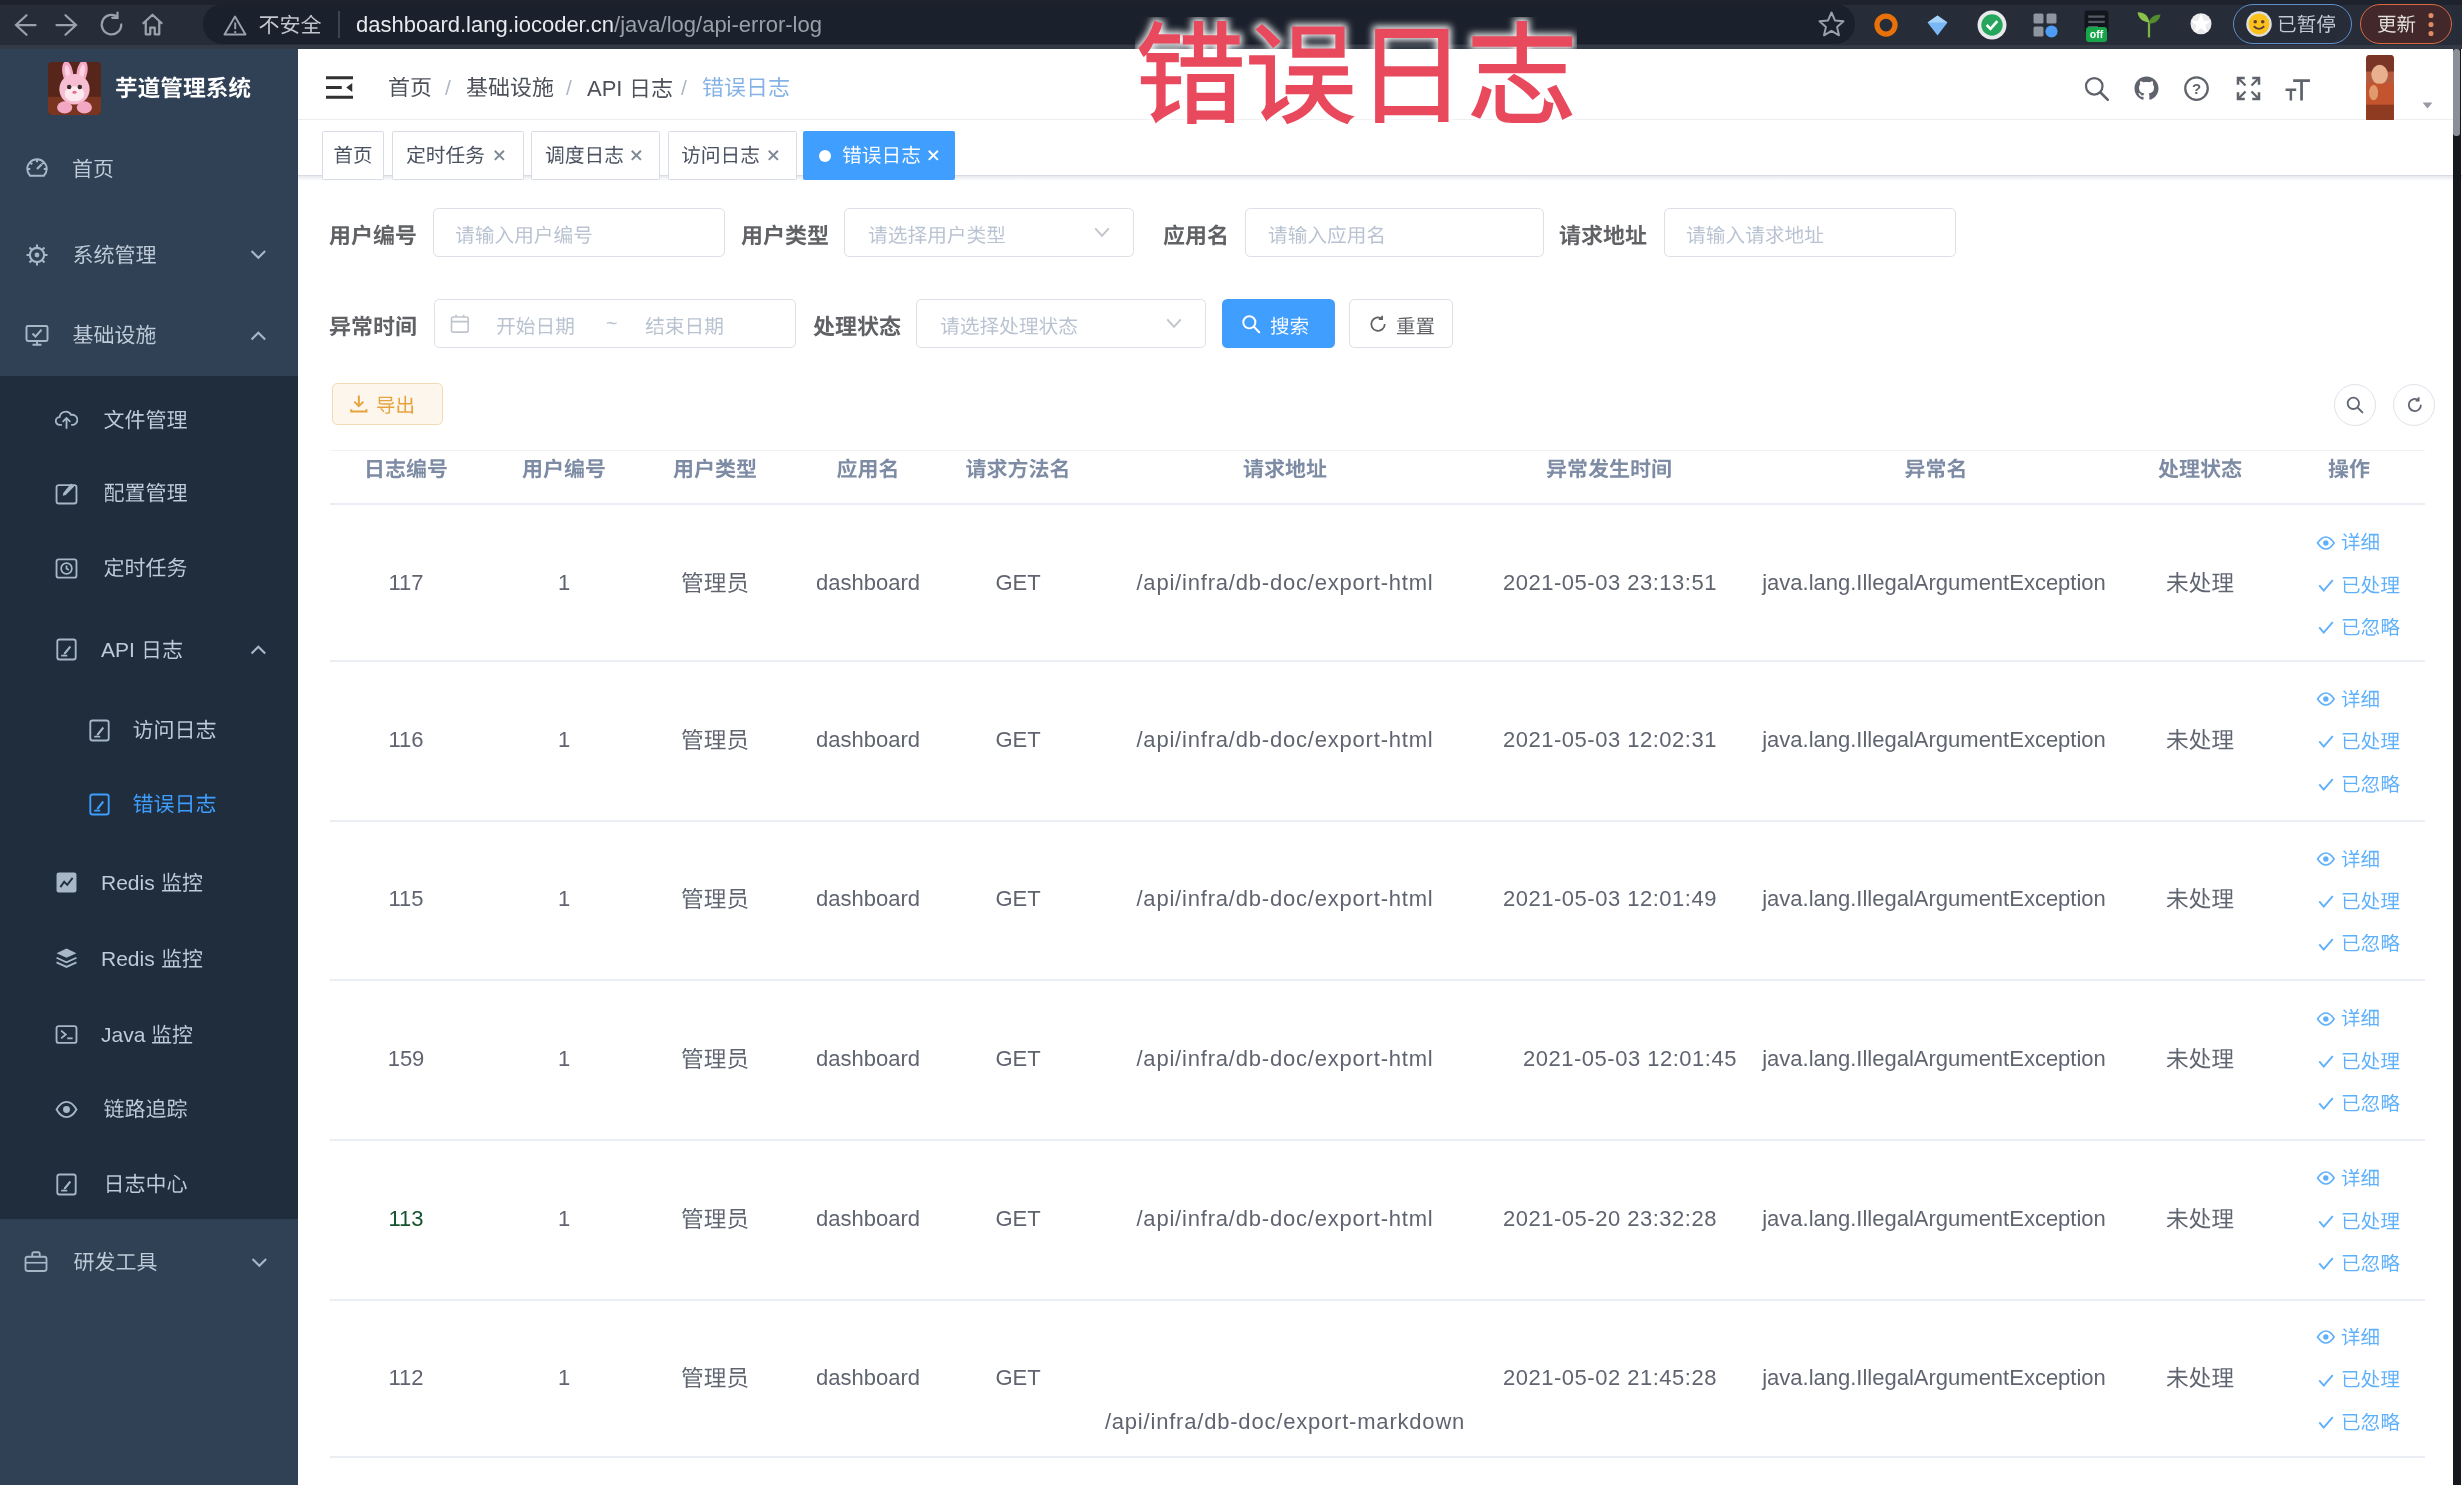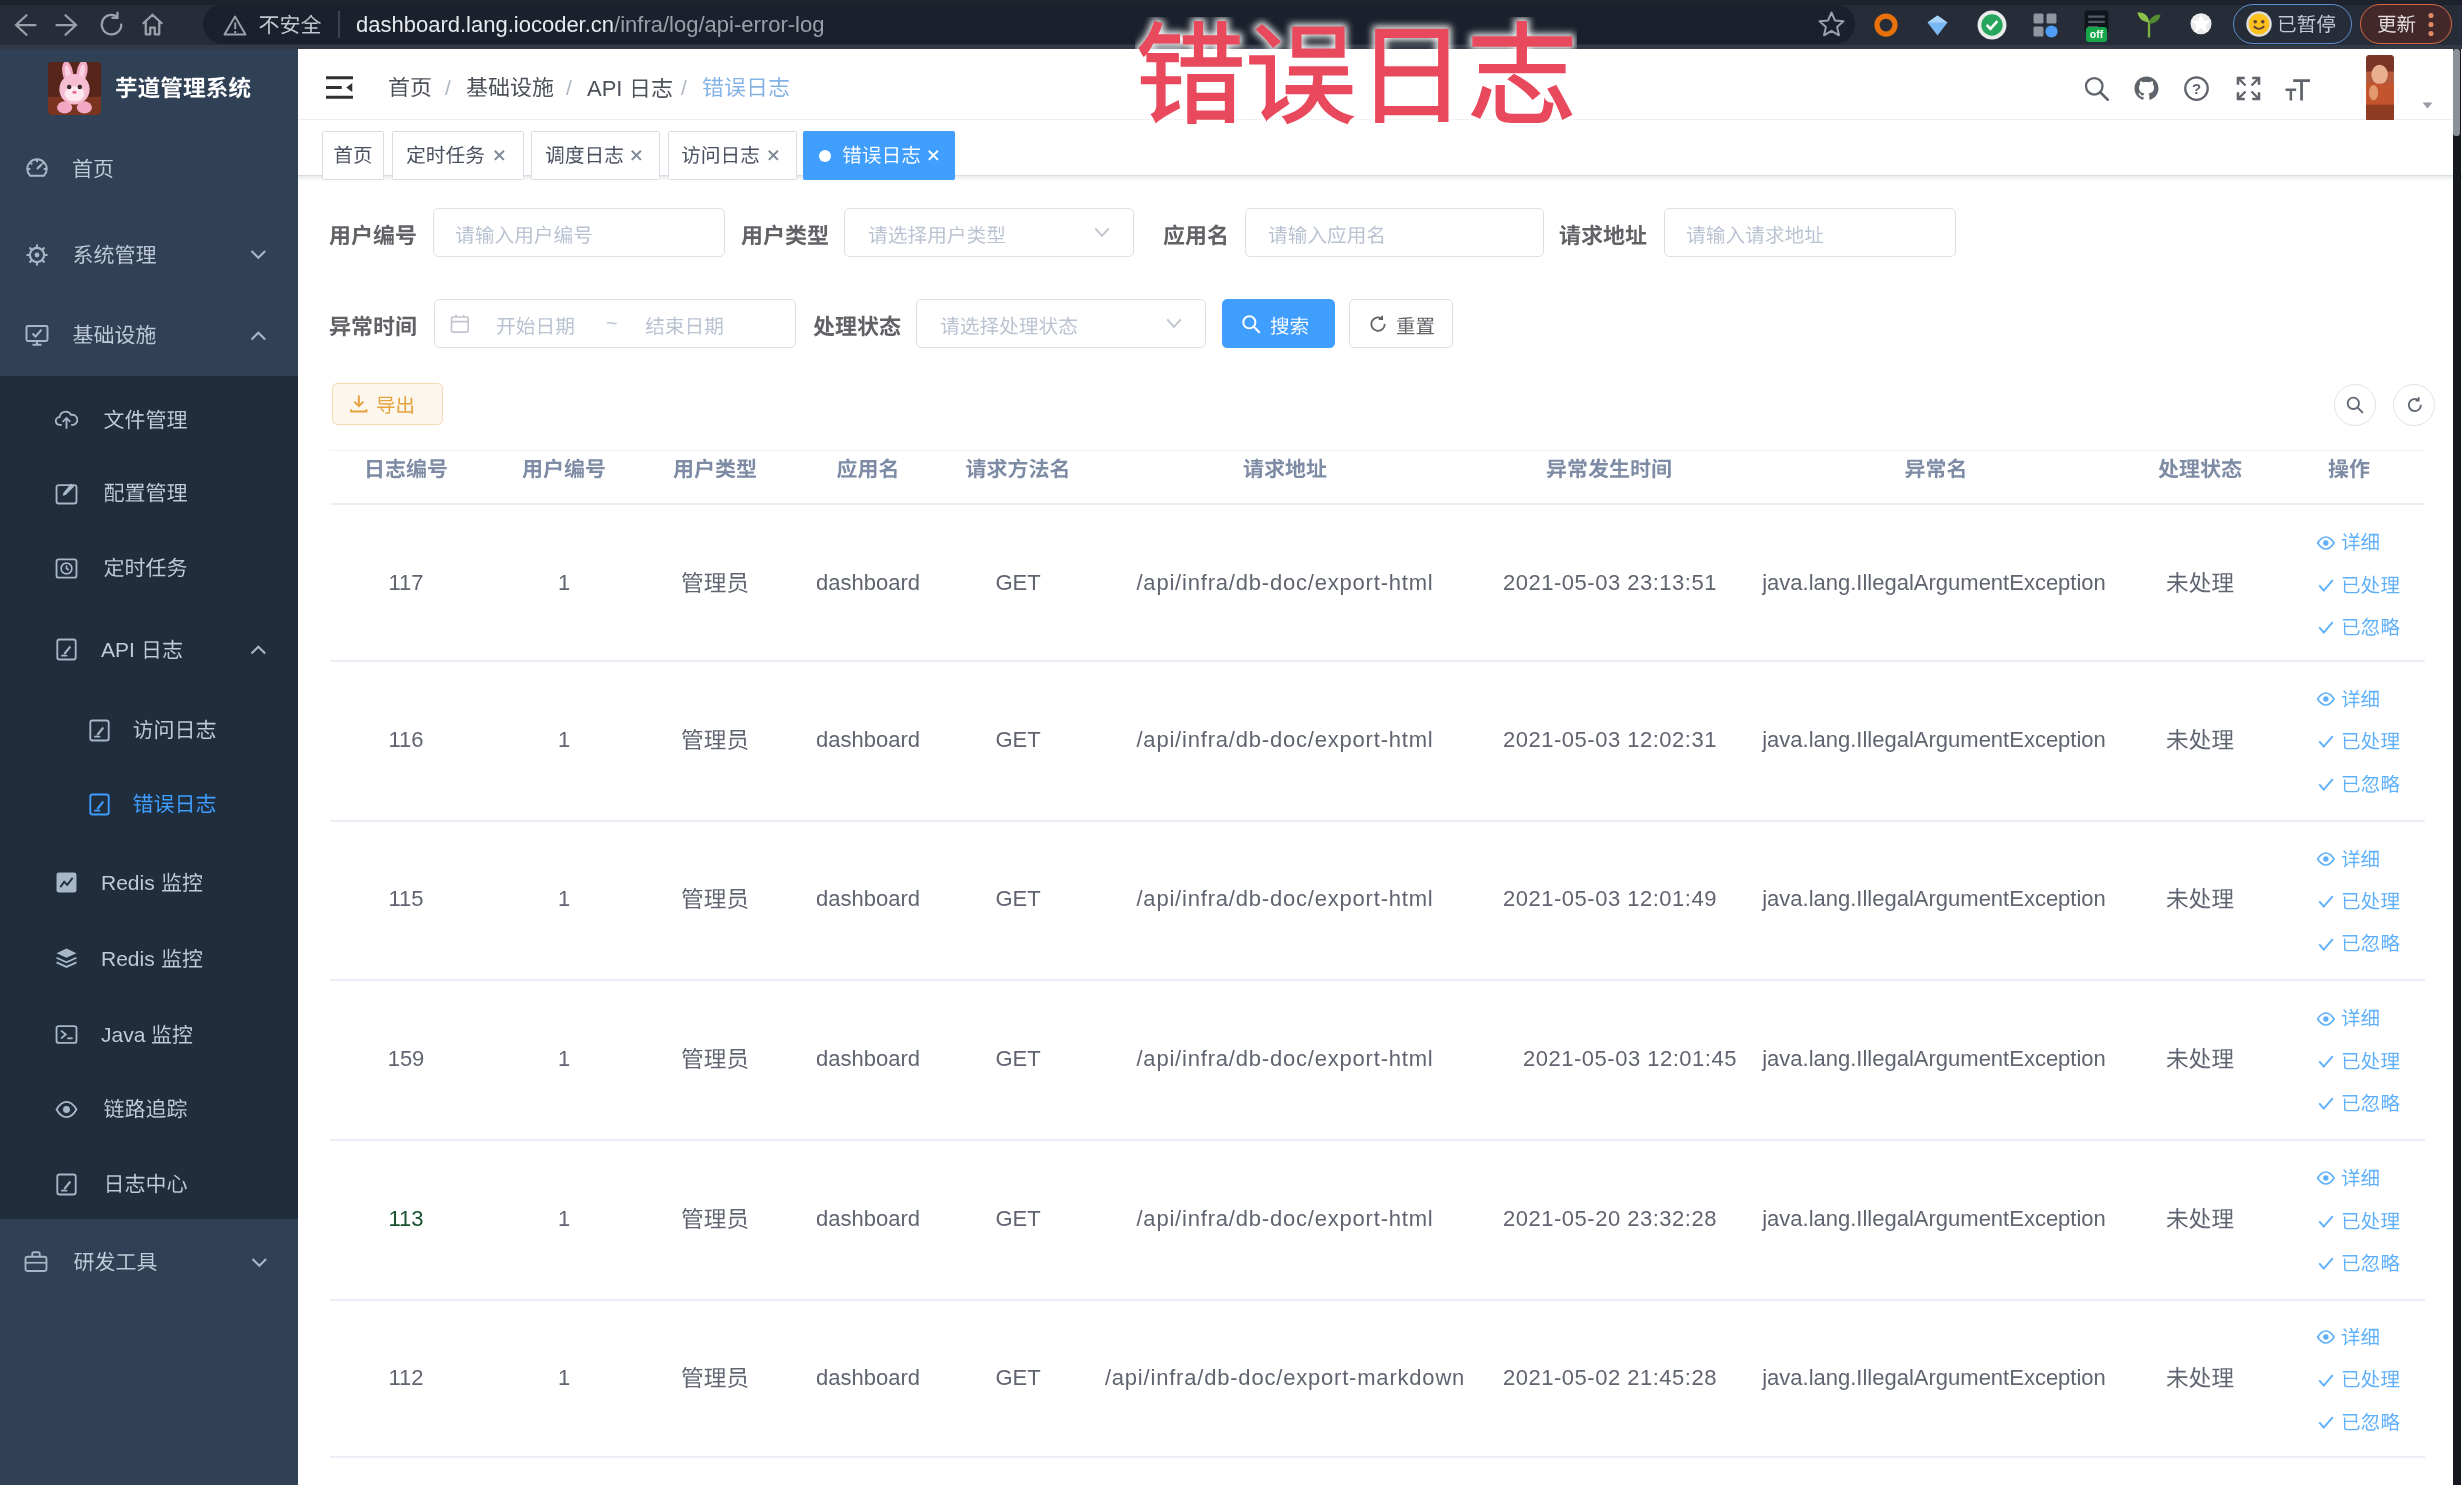--- a/index.html
+++ b/index.html
@@ -148,21 +148,21 @@
       <path d="M16 3 L30 27 H2 Z" stroke="#9aa1aa" stroke-width="2.6" fill="none" stroke-linejoin="round"></path>
       <rect x="15" y="11" width="2.6" height="9" fill="#9aa1aa"></rect>
       <rect x="15" y="22.5" width="2.6" height="2.6" fill="#9aa1aa"></rect>
     </svg>
     <div style="position:absolute;left:258px;top:13.8px;line-height:0;"><svg width="64" height="21" viewBox="0 0 300 100" fill="#c3c8d0">
         <use href="#r4e0d" x="0"></use>
         <use href="#r5b89" x="100"></use>
         <use href="#r5168" x="200"></use>
       </svg></div>
     <div style="position:absolute;left:338px;top:10.6px;width:1.5px;height:27px;background:#3d444f;"></div>
-    <div style="position:absolute;left:356px;top:14px;font:400 22px 'Liberation Sans',sans-serif;line-height:22px;color:#e7eaee;white-space:pre;"><span style="color:#e7eaee">dashboard.lang.iocoder.cn</span><span style="color:#99a0a9">/infra/log/api-error-log</span></div>
+    <div style="position:absolute;left:356px;top:14px;font:400 22px 'Liberation Sans',sans-serif;line-height:22px;color:#e7eaee;white-space:pre;"><span style="color:#e7eaee">dashboard.lang.iocoder.cn</span><span style="color:#99a0a9">/java/log/api-error-log</span></div>
     <svg style="position:absolute;left:1818px;top:11.4px" width="27" height="27" viewBox="0 0 36 36">
       <path d="M18 2 L22.6 12.6 L34 13.6 L25.4 21.2 L28 32.4 L18 26.4 L8 32.4 L10.6 21.2 L2 13.6 L13.4 12.6 Z" stroke="#9aa1aa" stroke-width="2.6" fill="none" stroke-linejoin="round"></path>
     </svg>
     <svg style="position:absolute;left:1874px;top:13px" width="24" height="24" viewBox="0 0 32 32">
       <circle cx="16" cy="16" r="12" fill="none" stroke="#e8710a" stroke-width="7"></circle>
     </svg>
     <svg style="position:absolute;left:1926px;top:13.6px" width="23" height="23" viewBox="0 0 30 30">
       <path d="M15 2 L28 11 L15 28 L2 11 Z" fill="#7ab8f5"></path>
       <path d="M15 2 L28 11 H2 Z" fill="#a8d2f7"></path>
     </svg>
@@ -928,21 +928,21 @@
       </svg></div>
     <div style="position:absolute;left:406px;top:1367px;font:400 22px 'Liberation Sans',sans-serif;line-height:22px;color:#5f6470;transform:translateX(-50%);white-space:pre;">112</div>
     <div style="position:absolute;left:564px;top:1367px;font:400 22px 'Liberation Sans',sans-serif;line-height:22px;color:#5f6470;transform:translateX(-50%);white-space:pre;">1</div>
     <div style="position:absolute;left:715px;top:1366px;line-height:0;transform:translateX(-50%);"><svg width="68" height="23" viewBox="0 0 300 100" fill="#5f6470">
         <use href="#r7ba1" x="0"></use>
         <use href="#r7406" x="100"></use>
         <use href="#r5458" x="200"></use>
       </svg></div>
     <div style="position:absolute;left:868px;top:1367px;font:400 22px 'Liberation Sans',sans-serif;line-height:22px;color:#5f6470;transform:translateX(-50%);white-space:pre;">dashboard</div>
     <div style="position:absolute;left:1018px;top:1367px;font:400 22px 'Liberation Sans',sans-serif;line-height:22px;color:#5f6470;transform:translateX(-50%);white-space:pre;">GET</div>
-    <div style="position:absolute;left:1285px;top:1367px;font:400 22px 'Liberation Sans',sans-serif;line-height:22px;color:#5f6470;letter-spacing:0.8px;transform:translateX(-50%);white-space:pre;">/api/infra/db-doc/export-markdown</div>
+    <div style="position:absolute;left:1285px;top:1411px;font:400 22px 'Liberation Sans',sans-serif;line-height:22px;color:#5f6470;letter-spacing:0.8px;transform:translateX(-50%);white-space:pre;">/api/infra/db-doc/export-markdown</div>
     <div style="position:absolute;left:1610px;top:1367px;font:400 22px 'Liberation Sans',sans-serif;line-height:22px;color:#5f6470;letter-spacing:0.5px;transform:translateX(-50%);white-space:pre;">2021-05-02 21:45:28</div>
     <div style="position:absolute;left:1934px;top:1367px;font:400 22px 'Liberation Sans',sans-serif;line-height:22px;color:#5f6470;transform:translateX(-50%);white-space:pre;">java.lang.IllegalArgumentException</div>
     <div style="position:absolute;left:2166px;top:1366px;line-height:0;"><svg width="68" height="23" viewBox="0 0 300 100" fill="#5f6470">
         <use href="#r672a" x="0"></use>
         <use href="#r5904" x="100"></use>
         <use href="#r7406" x="200"></use>
       </svg></div>
     <svg style="position:absolute;left:2316px;top:1328px" width="19.7" height="18" viewBox="0 0 26 24">
       <path d="M2 12 C6 6 9 4 13 4 C17 4 20 6 24 12 C20 18 17 20 13 20 C9 20 6 18 2 12 Z" stroke="#5fb0fb" stroke-width="2.2" fill="none"></path>
       <circle cx="13" cy="12" r="3.6" fill="#5fb0fb"></circle>

